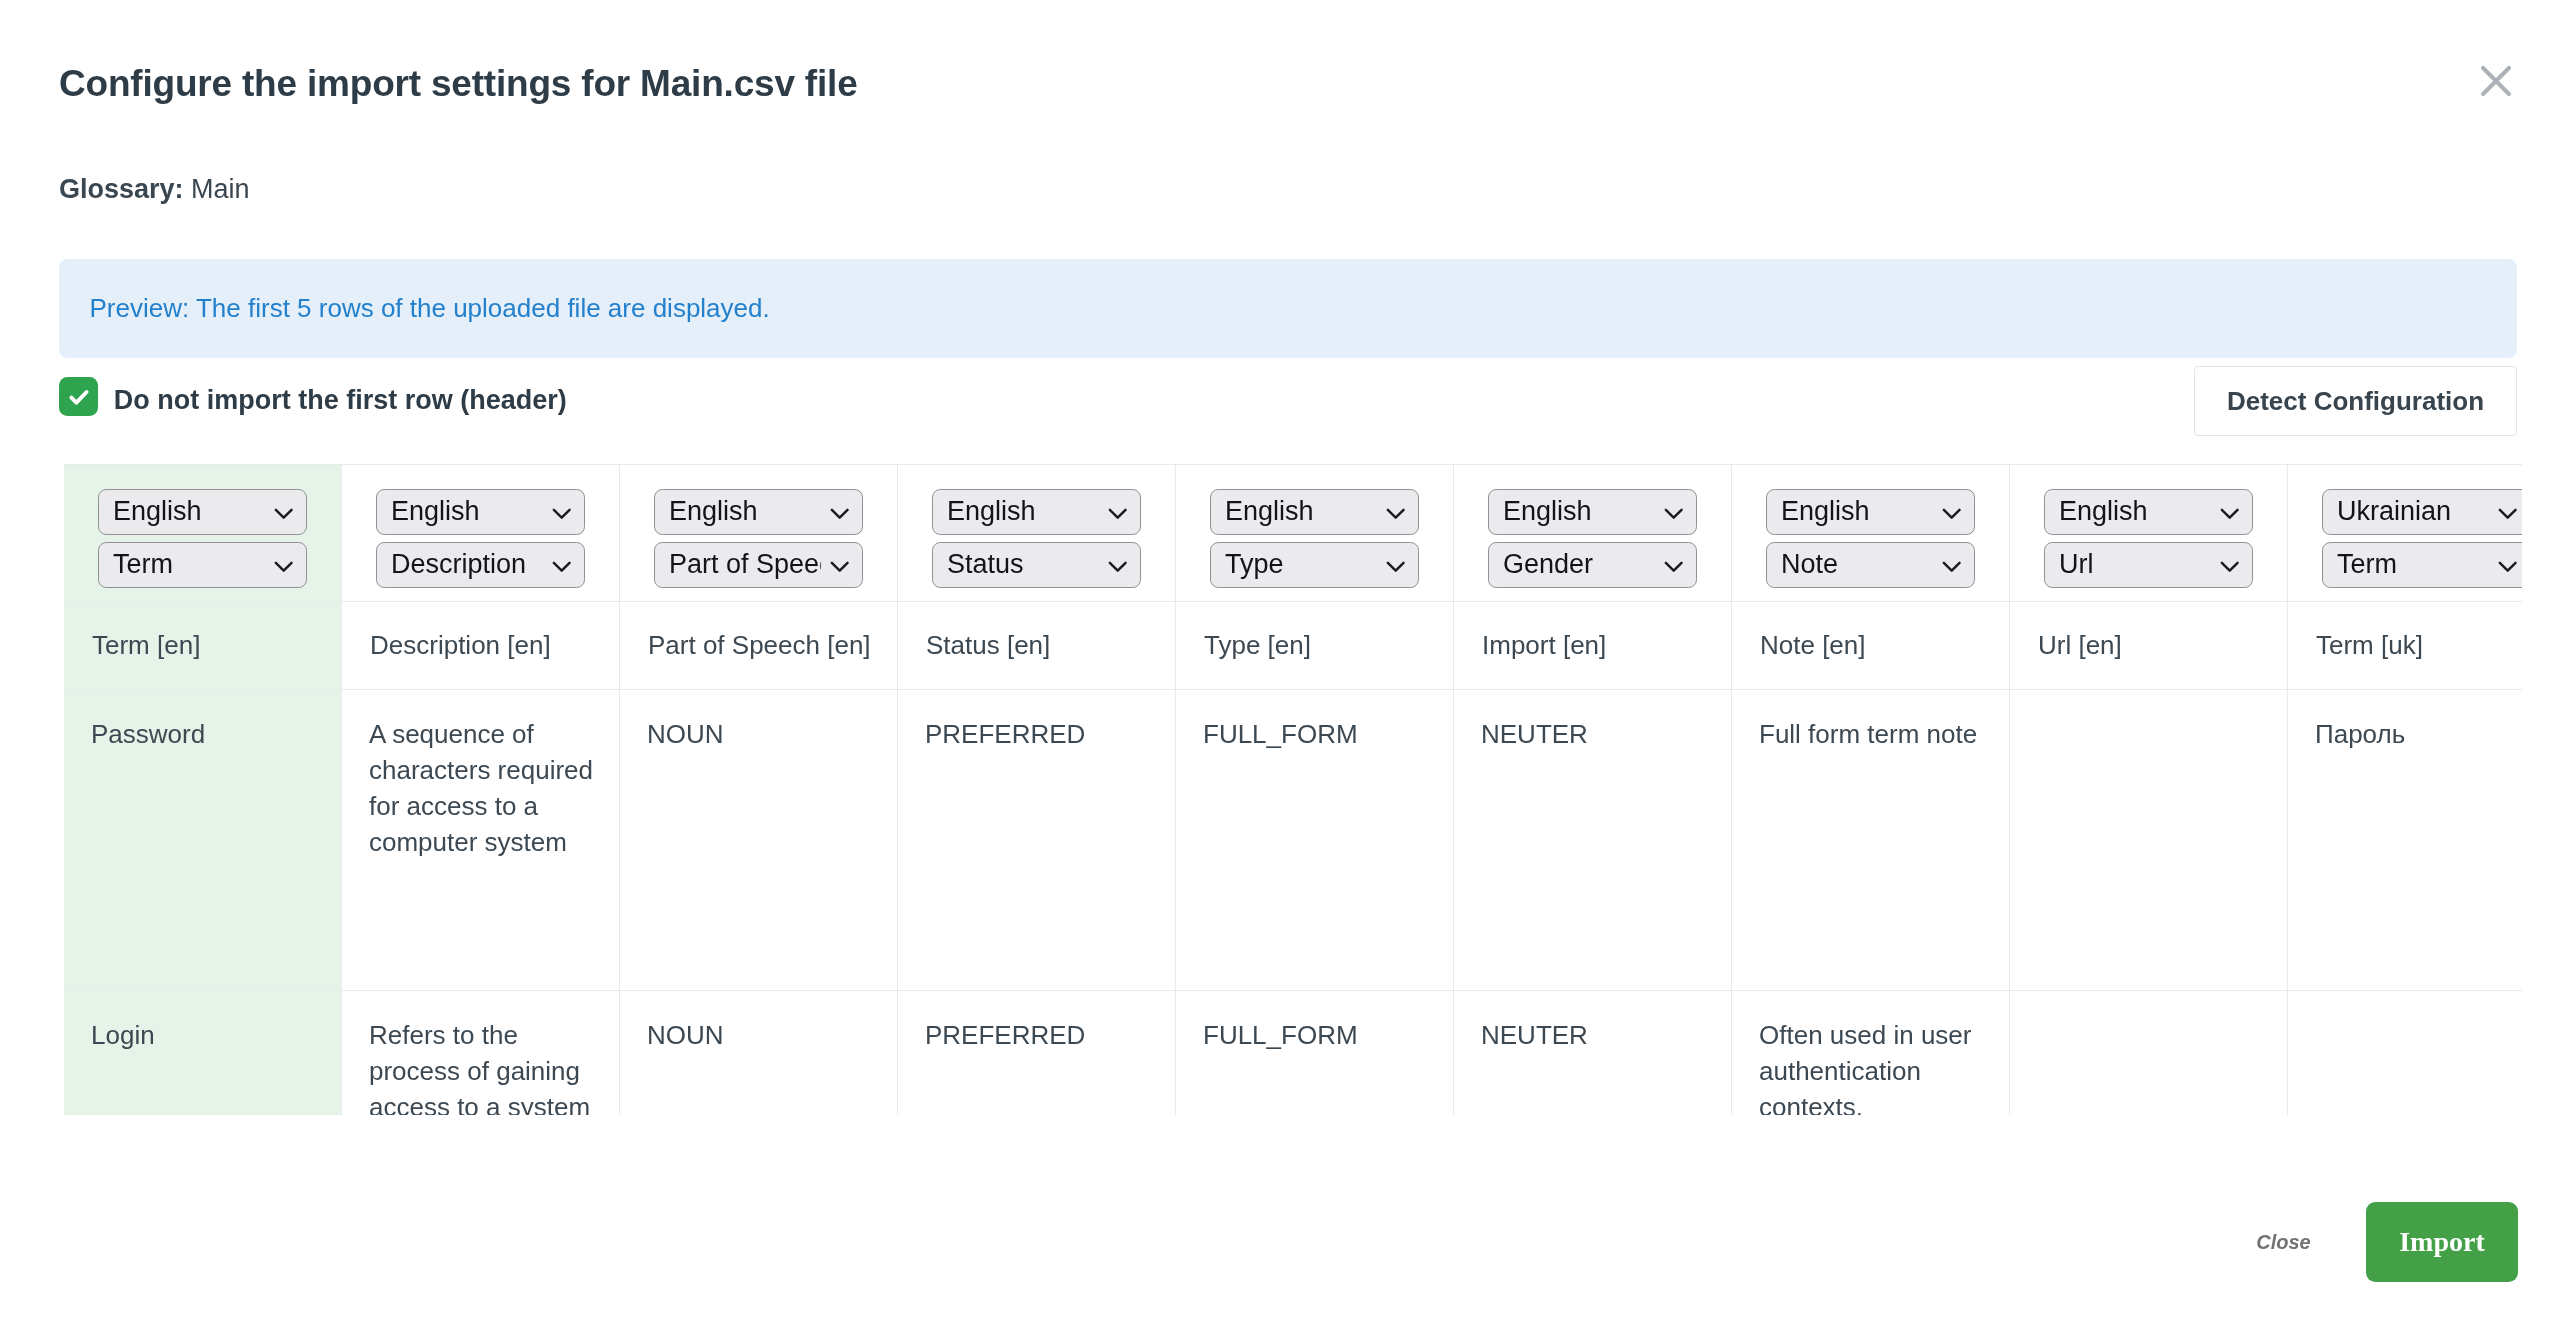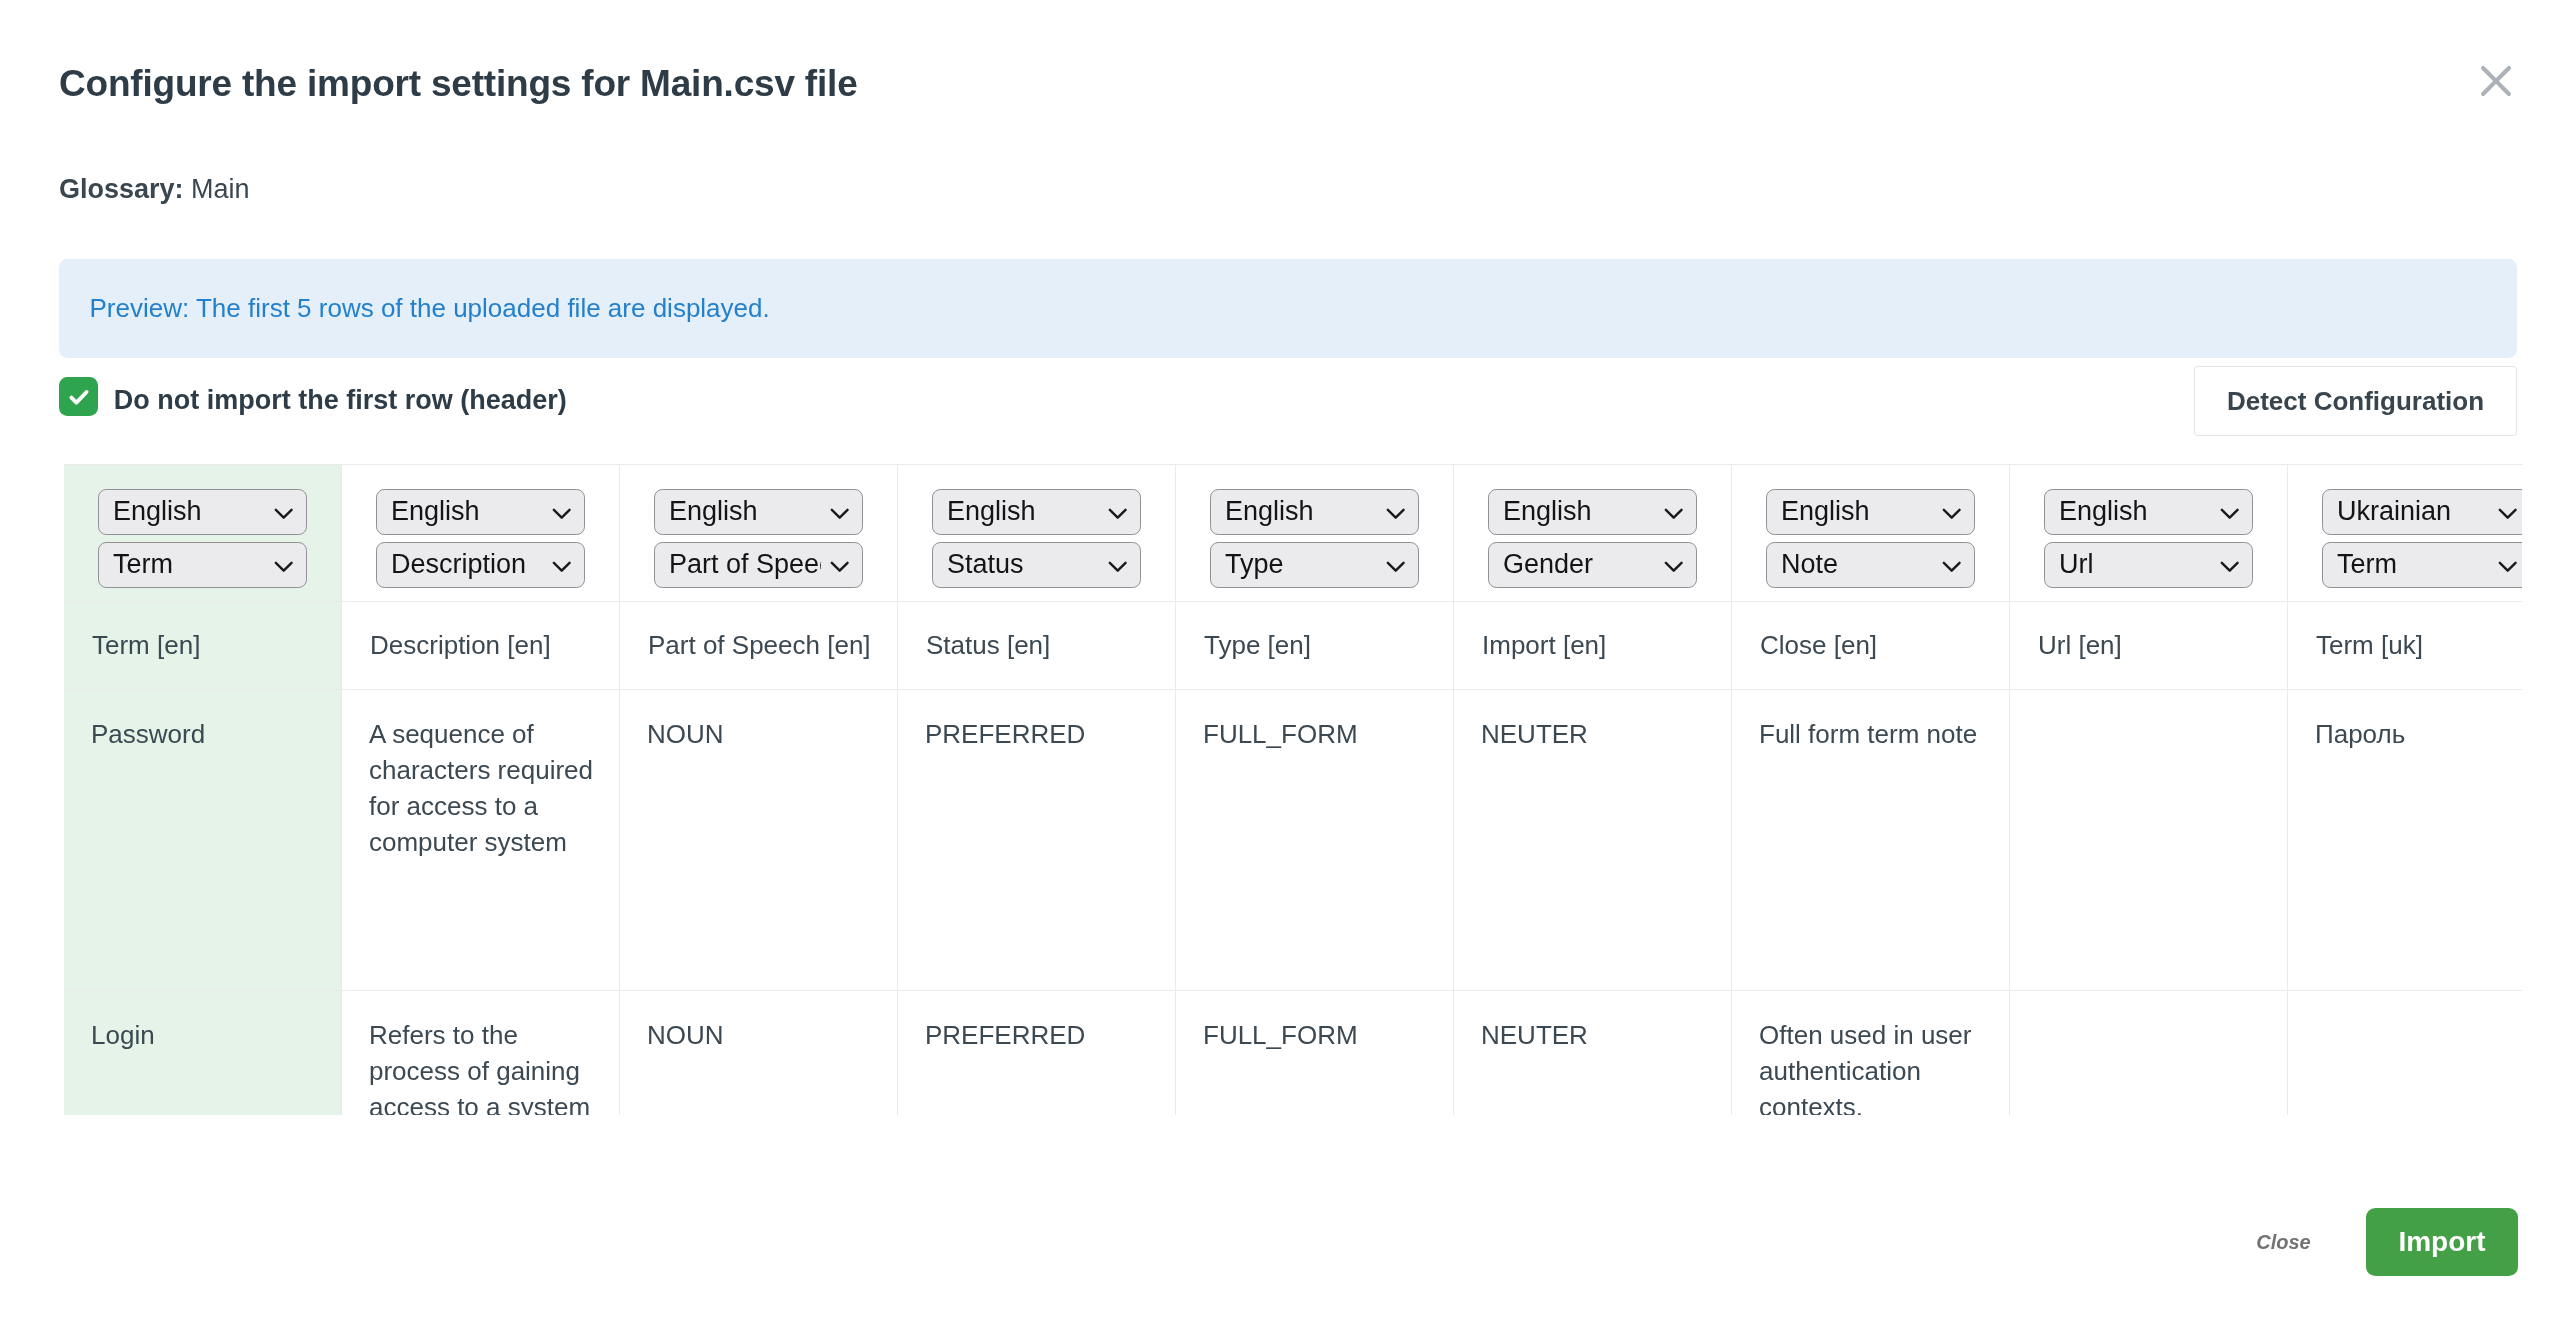--- a/index.html
+++ b/index.html
@@ -43,22 +43,22 @@
   .sw{position:relative;width:209px;margin:0 0 7.4px 34px;}
   .sel{appearance:none;-webkit-appearance:none;width:209px;height:46px;background:#ebebee;border:1.9px solid #909095;
     border-radius:8.3px;font-size:27px;color:#141418;padding:0 41px 1.9px 14px;font-family:inherit;box-sizing:border-box;cursor:pointer;}
   .sw svg{position:absolute;right:14px;top:18.5px;pointer-events:none;}
   .hcell{display:flex;align-items:center;padding:0 13px 0 28px;font-size:26px;color:#3c4852;}
   .dcell{padding:26px 13px 0 27px;font-size:26px;line-height:36px;color:#3c4852;}
 
   
   .footer{position:absolute;top:1208px;right:58px;display:flex;align-items:center;gap:46px;height:68px;}
   .close-btn{background:none;border:none;font-size:20px;font-weight:600;color:#737373;cursor:pointer;font-family:inherit;padding:0 9.3px;font-style:italic;}
-  .import-btn{width:152px;height:68px;background:#43a047;color:#ffffff;border:none;border-radius:9.3px;
-    font-size:28px;font-weight:600;cursor:pointer;font-family:Liberation Sans, sans-serif;}
+  .import-btn{width:152px;height:80px;background:#43a047;color:#ffffff;border:none;border-radius:9.3px;
+    font-size:28px;font-weight:600;cursor:pointer;font-family:Liberation Serif, serif;}
 </style>
 </head>
 <body>
 
 <div class="dialog">
 
   <button class="close-x" aria-label="close">
     <svg width="48" height="48" viewBox="0 0 52 52">
       <path d="M12 12 L40 40 M40 12 L12 40" stroke="#adb2b8" stroke-width="4.5" stroke-linecap="round"></path>
     </svg>
@@ -159,21 +159,21 @@
           <div class="sw"><select class="sel"><option>Term</option></select><svg width="19.4" height="12" viewBox="0 0 21 13">
               <path d="M2 2 L10.5 10.5 L19 2" stroke="#1a1a1e" stroke-width="2.6" fill="none" stroke-linecap="round" stroke-linejoin="round"></path>
             </svg></div>
         </div>
         <div class="cell hcell green">Term [en]</div>
         <div class="cell hcell">Description [en]</div>
         <div class="cell hcell">Part of Speech [en]</div>
         <div class="cell hcell">Status [en]</div>
         <div class="cell hcell">Type [en]</div>
         <div class="cell hcell">Import [en]</div>
-        <div class="cell hcell">Close [en]</div>
+        <div class="cell hcell">Note [en]</div>
         <div class="cell hcell">Url [en]</div>
         <div class="cell hcell">Term [uk]</div>
         <div class="cell dcell green">Password</div>
         <div class="cell dcell">A sequence of characters required for access to a computer system</div>
         <div class="cell dcell">NOUN</div>
         <div class="cell dcell">PREFERRED</div>
         <div class="cell dcell">FULL_FORM</div>
         <div class="cell dcell">NEUTER</div>
         <div class="cell dcell">Full form term note</div>
         <div class="cell dcell"></div>

